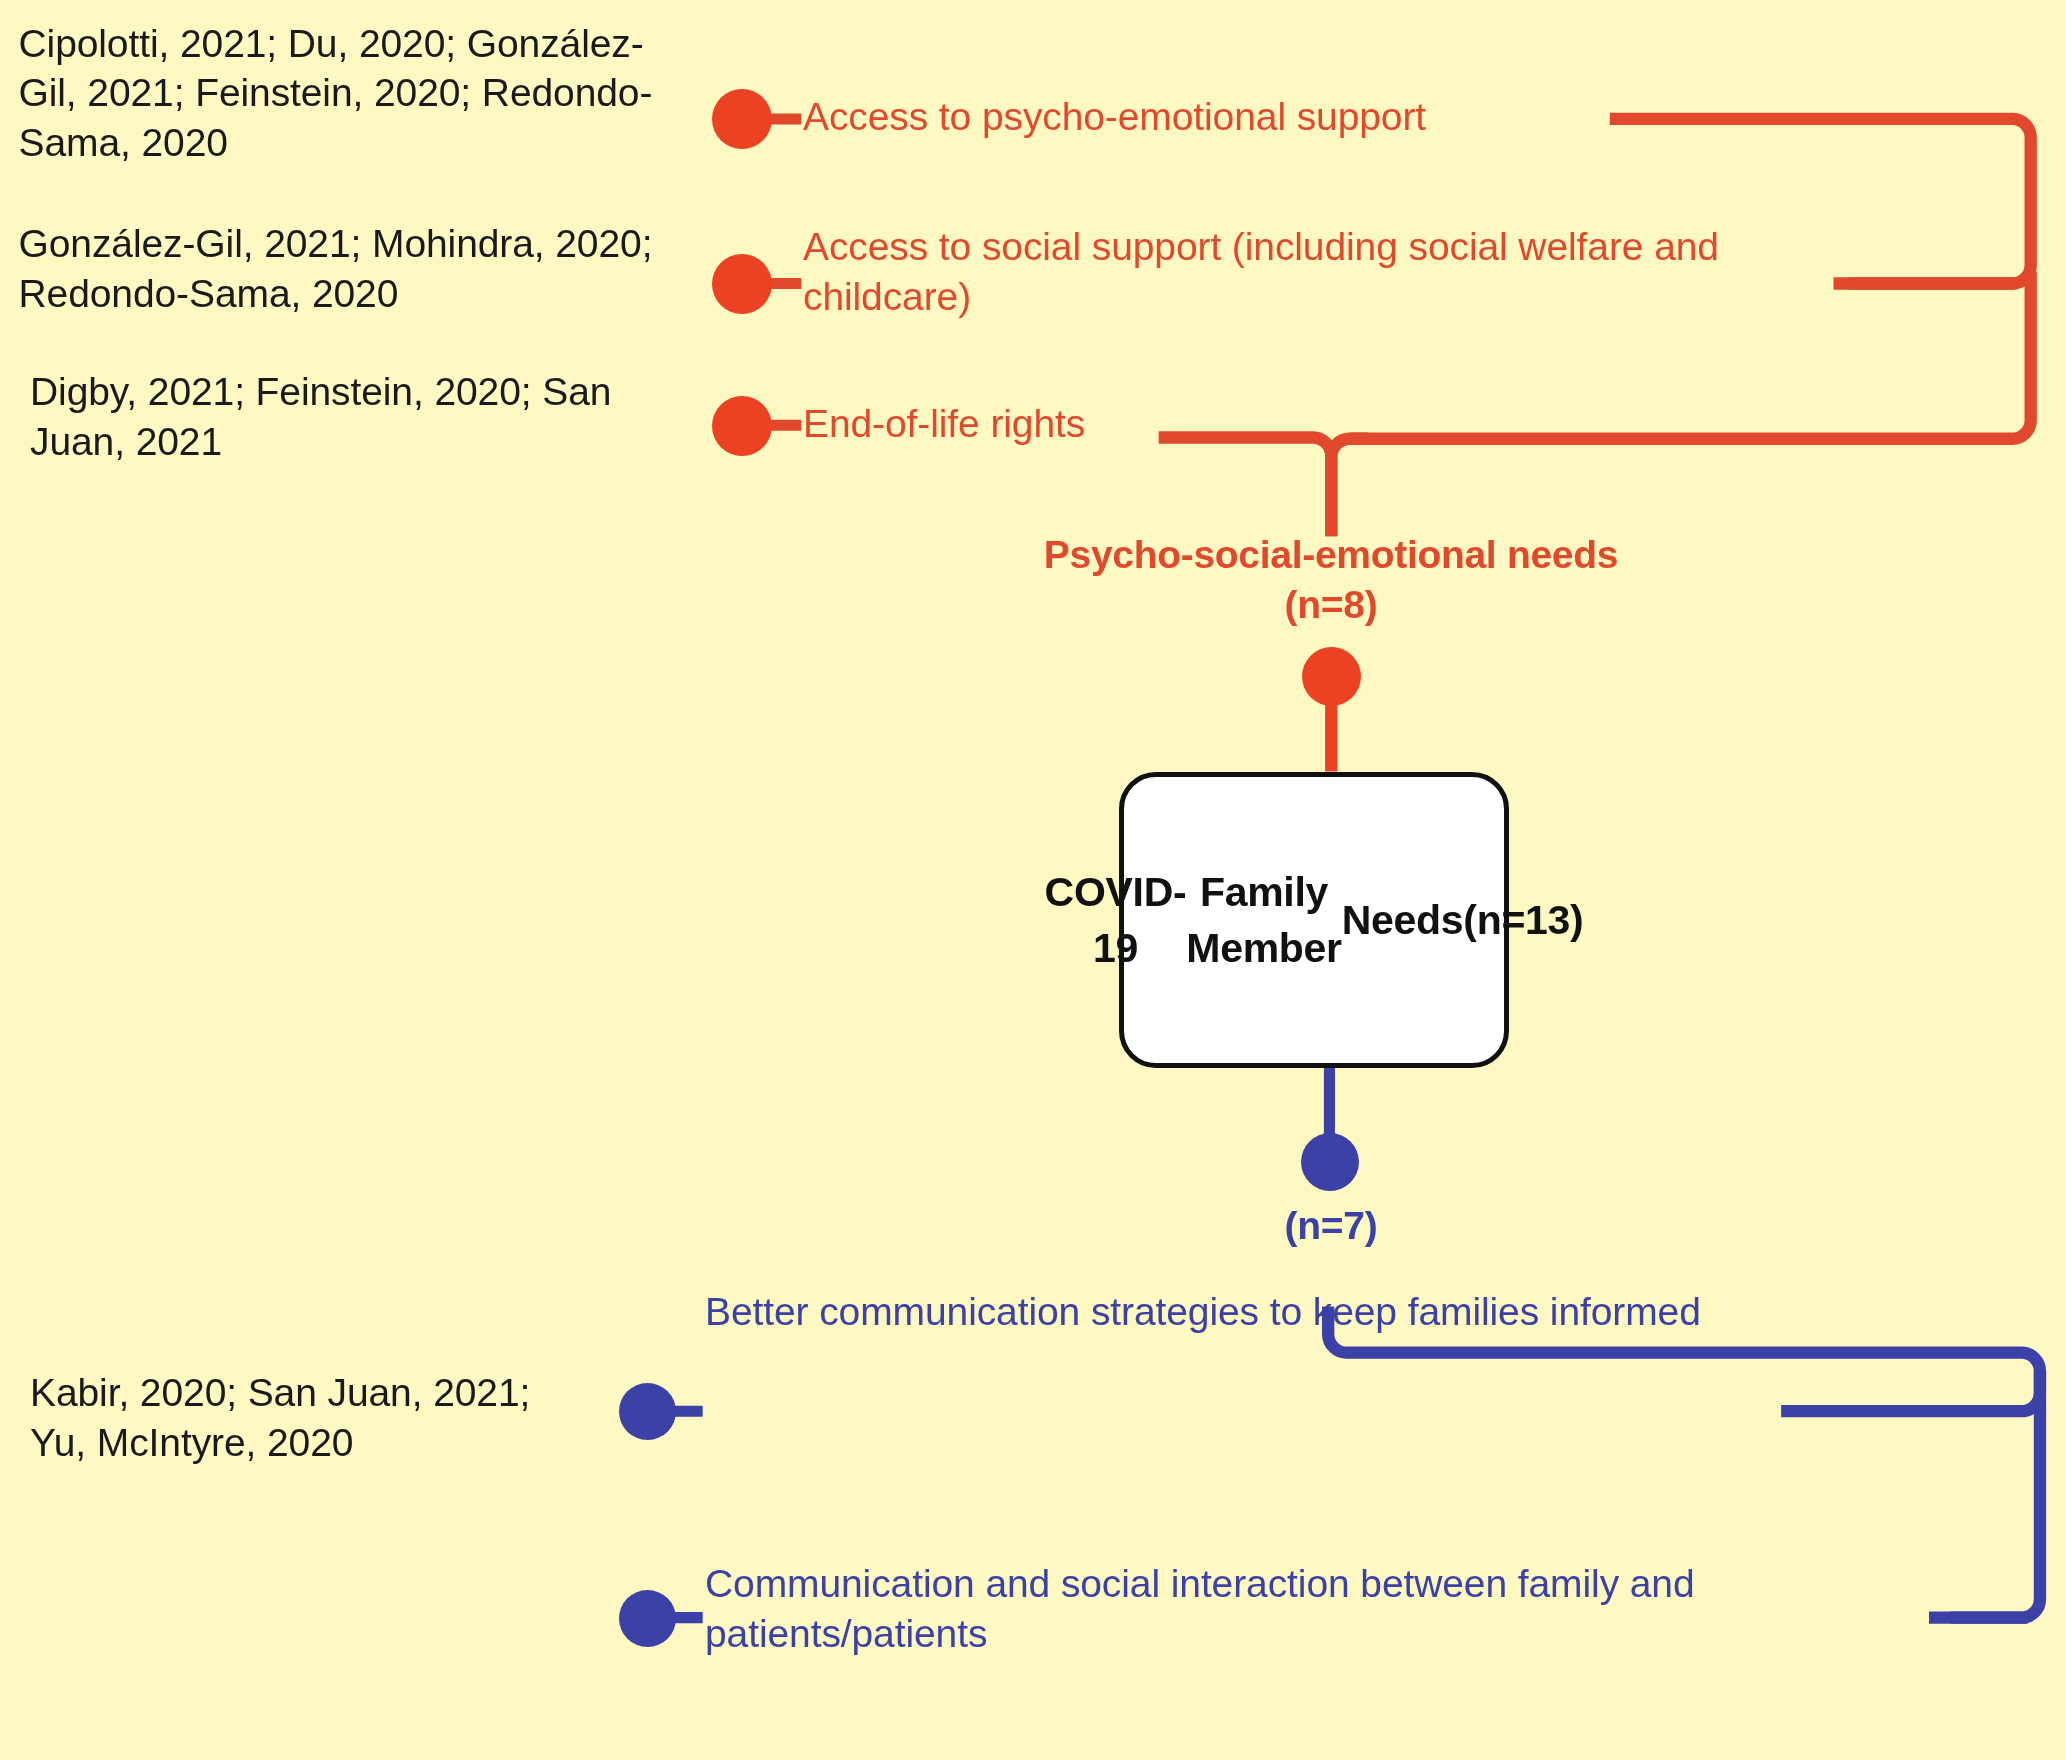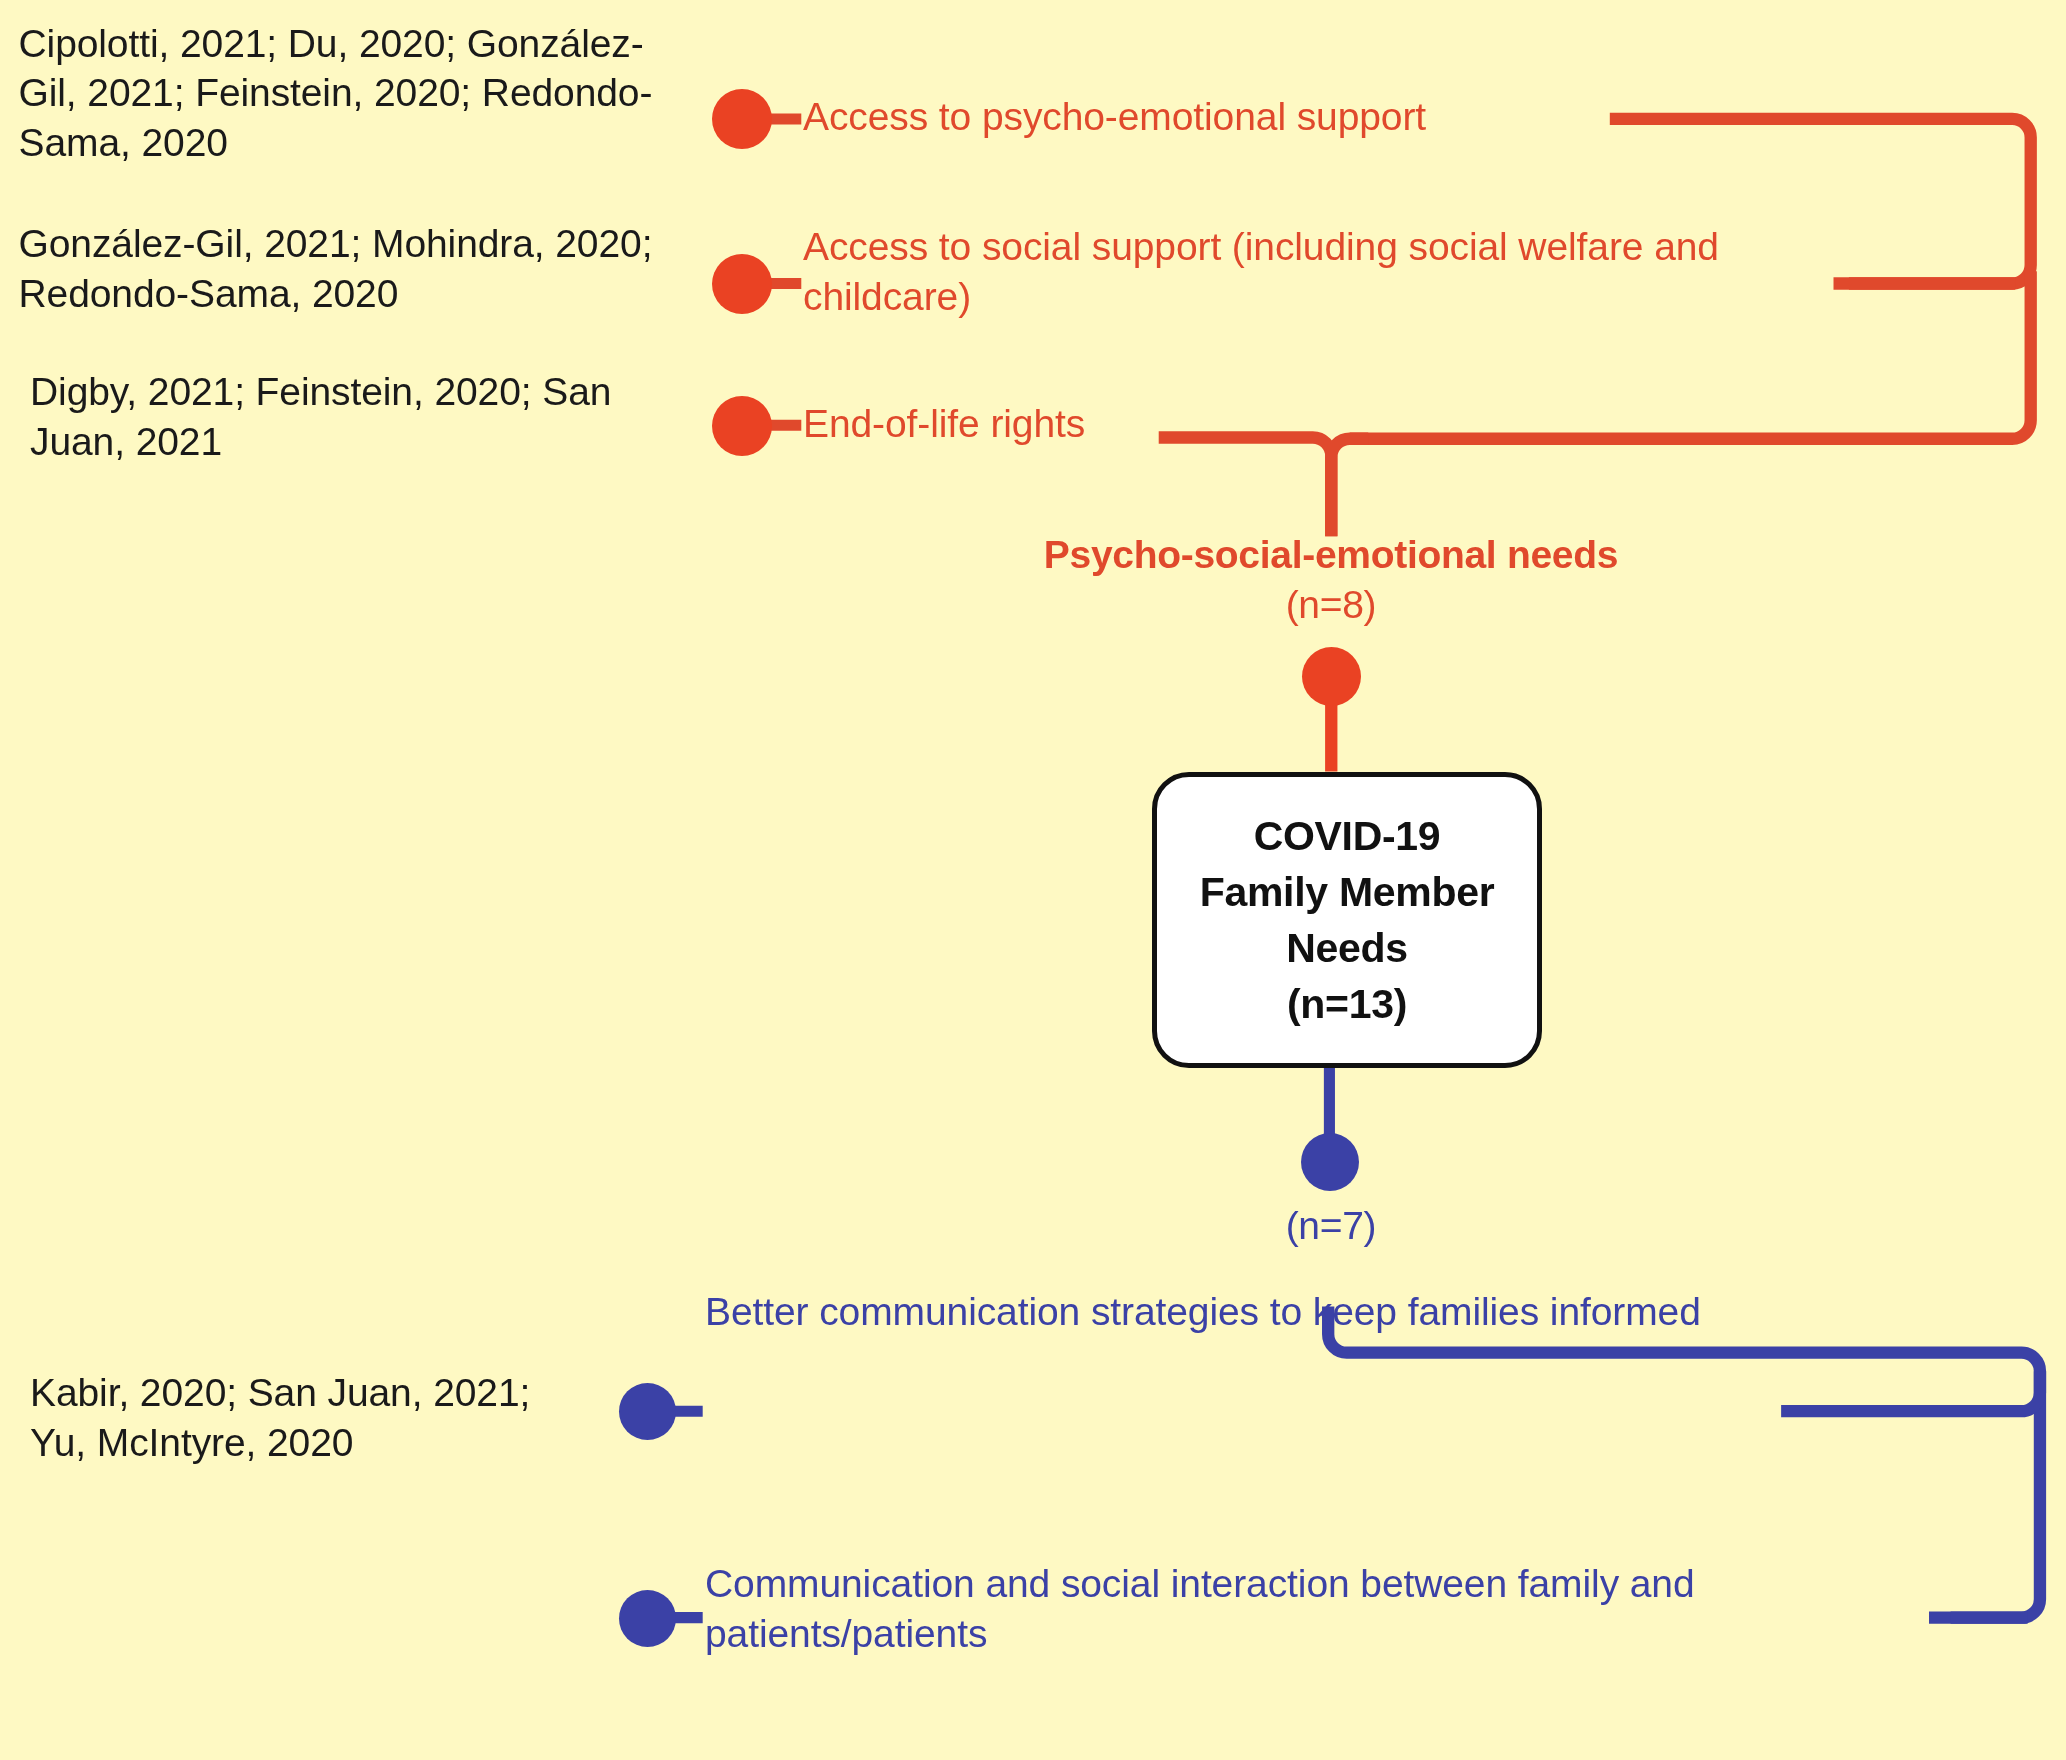--- a/index.html
+++ b/index.html
@@ -52,45 +52,44 @@
     position: absolute;
     text-align: center;
     font-weight: bold;
     font-size: 39px;
     line-height: 1.28;
     font-family: "Liberation Sans", sans-serif;
     letter-spacing: -0.3px;
   }
   .category.orange { color: #e0492c; }
   .category.blue   { color: #3b41a6; }
-  .category .count { display: block; font-weight: normal; }
+  .category .count { display: block; font-weight: bold; }
 
   
   #center-node {
     position: absolute;
     left: 1119px;
     top: 772px;
     width: 390px;
     height: 296px;
     border: 5.5px solid #111111;
     border-radius: 37px;
     background: #ffffff;
     box-sizing: border-box;
     display: flex;
-    flex-direction: column;
+    flex-direction: row;
     align-items: center;
     justify-content: center;
     font-weight: bold;
     font-size: 41px;
     line-height: 1.37;
     color: #111111;
     letter-spacing: -0.3px;
     font-family: "Liberation Sans", sans-serif;
     text-align: center;
-    margin-left: 33px;
   }
 
   
   .dot {
     position: absolute;
     border-radius: 50%;
   }
   .dot.orange { background: #ea4223; }
   .dot.blue   { background: #3b41a6; }
 </style>

